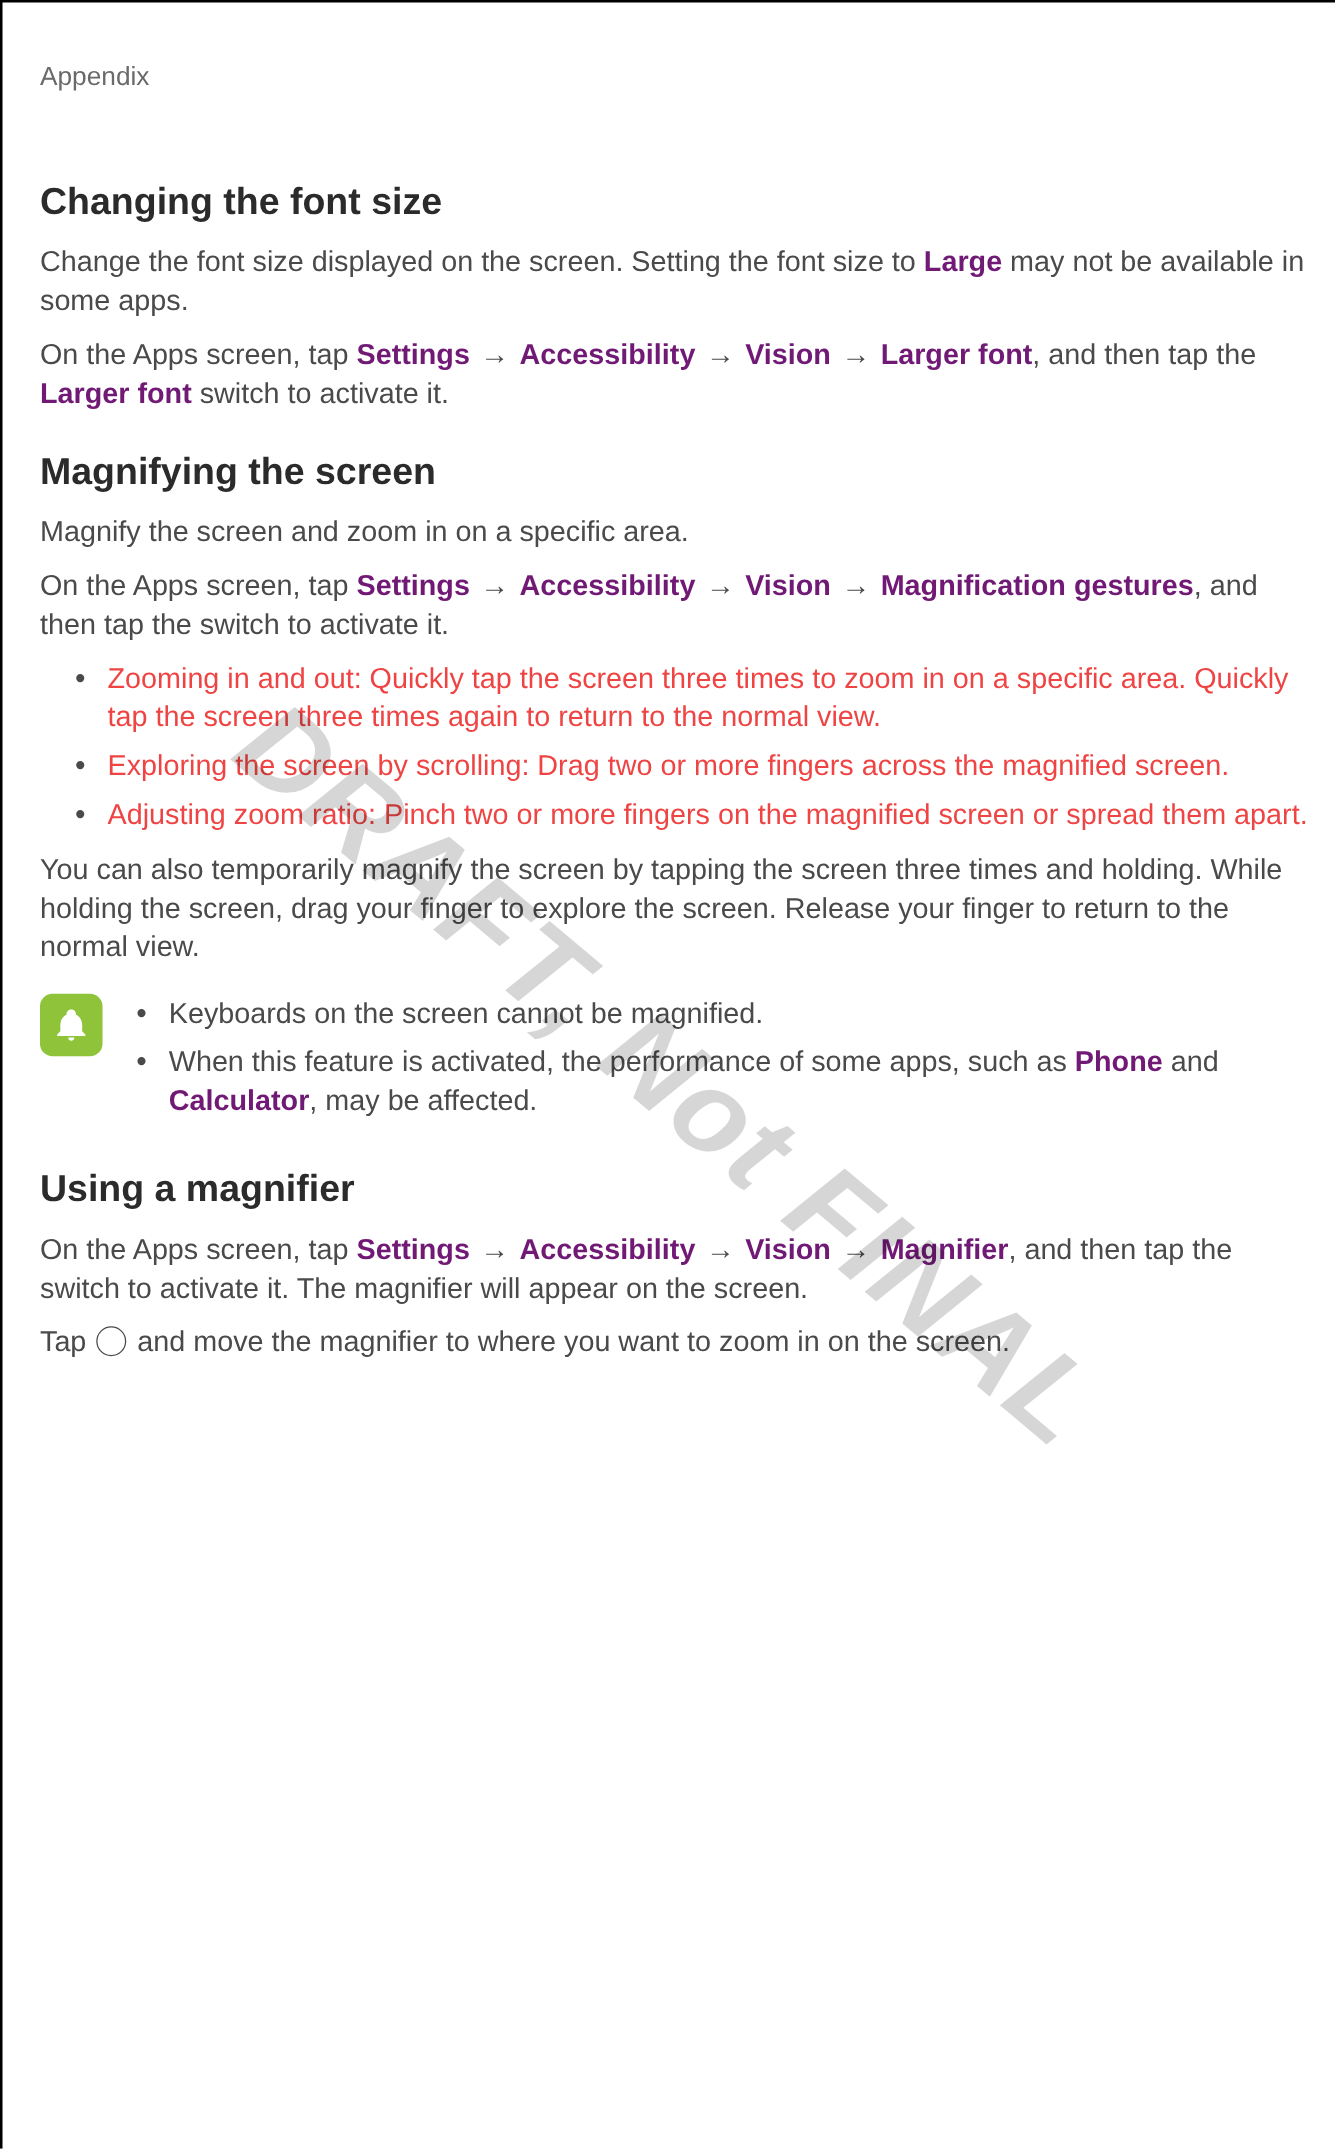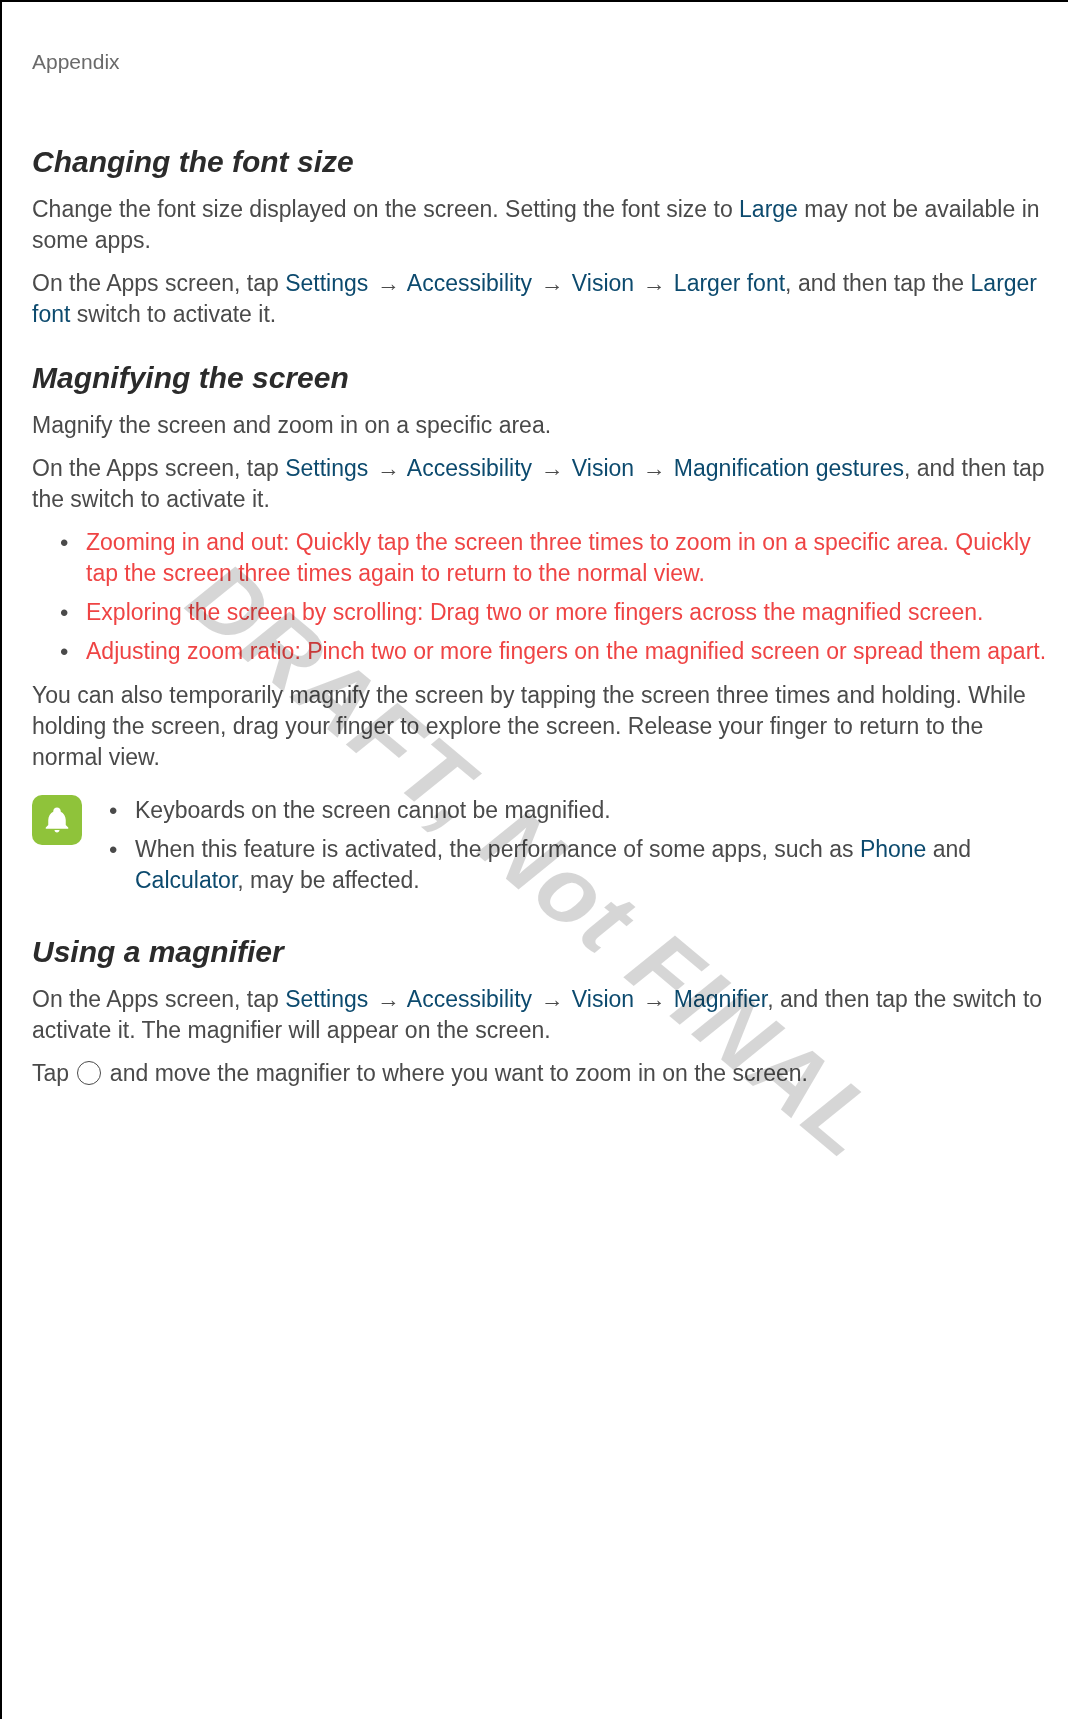--- a/index.html
+++ b/index.html
@@ -38,31 +38,30 @@
     color: #6a6a6a;
     margin-bottom: 70px;
     margin-left: 0px;
   }
   h2.section {
     font-size: 30px;
     font-weight: 700;
     color: #2b2b2b;
     margin: 30px 0 14px 0;
     line-height: 1.2;
-    font-style: italic;
   }
   p.body {
     font-size: 23px;
     line-height: 1.35;
     color: #4a4a4a;
     margin: 6px 0 12px 0;
   }
   strong {
-    font-weight: 400;
-    color: #0c4a6e;
+    font-weight: 700;
+    color: #701a75;
   }
   ul.bullets {
     list-style: none;
     padding: 0;
     margin: 8px 0 12px 28px;
   }
   ul.bullets > li {
     position: relative;
     font-size: 23px;
     line-height: 1.35;

